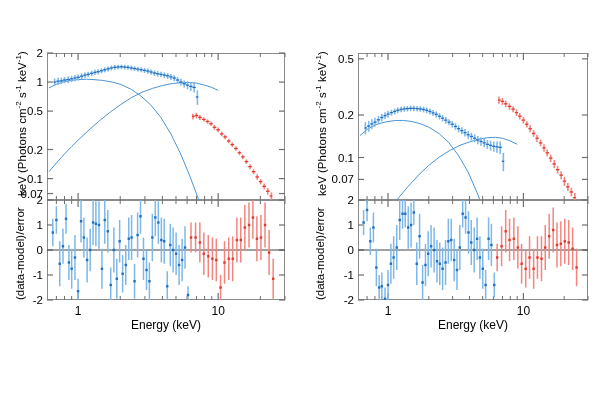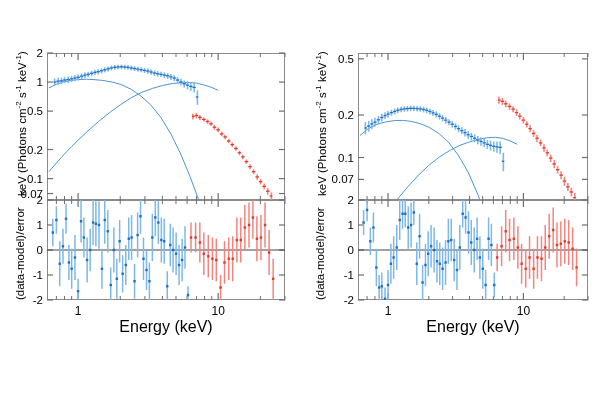--- a/index.html
+++ b/index.html
@@ -7,21 +7,21 @@
        font-family:"Liberation Sans", sans-serif;color:#000;}
   #figure{position:relative;width:600px;height:400px;background:#fff;}
 
   .panel{position:absolute;}
   .frame{position:absolute;border:1.6px solid #8b8b8b;box-sizing:border-box;background:#fff;}
 
   .ylabel{position:absolute;transform-origin:0 0;white-space:nowrap;
           font-size:11.5px;letter-spacing:0px;}
   .ylabel sup{font-size:8px;vertical-align:super;}
 
-  .xlabel{position:absolute;white-space:nowrap;font-size:16px;text-align:center;}
+  .xlabel{position:absolute;white-space:nowrap;font-size:12px;text-align:center;}
 
   .ytick-lab{position:absolute;right:0;white-space:nowrap;font-size:11.5px;
              text-align:right;transform:translateY(-50%);}
   .xtick-lab{position:absolute;white-space:nowrap;font-size:12px;
              transform:translateX(-50%);}
 
   svg{display:block;overflow:visible;}
   .axis-tick{stroke:#6f6f6f;stroke-width:1.2;}
   .axis-tick-min{stroke:#6f6f6f;stroke-width:1;}
   .zeroline{stroke:#444;stroke-width:1.2;}

